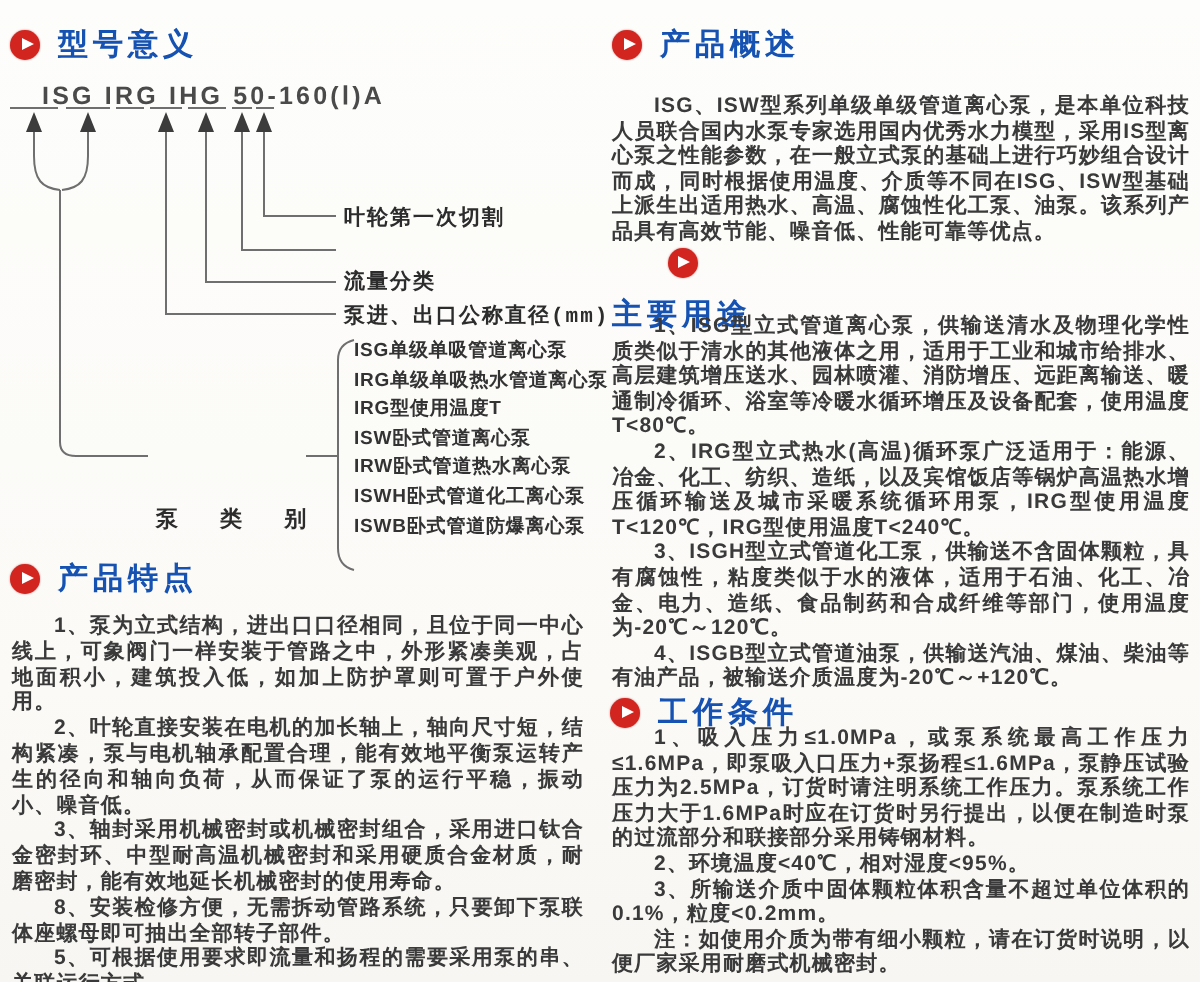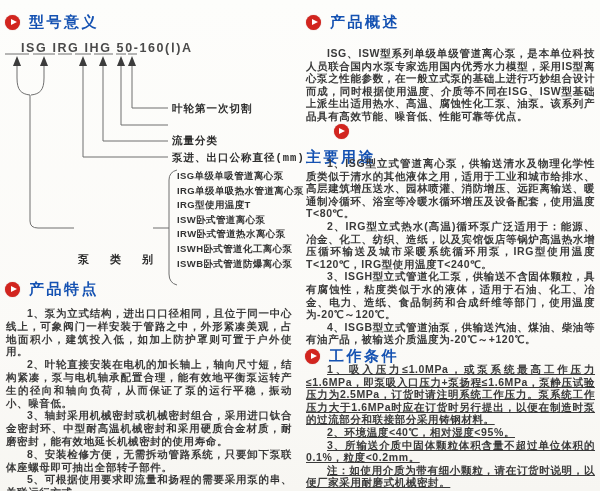--- a/index.html
+++ b/index.html
@@ -140,20 +140,20 @@
     <p>1、ISG型立式管道离心泵，供输送清水及物理化学性质类似于清水的其他液体之用，适用于工业和城市给排水、高层建筑增压送水、园林喷灌、消防增压、远距离输送、暖通制冷循环、浴室等冷暖水循环增压及设备配套，使用温度T&lt;80℃。</p>
     <p>2、IRG型立式热水(高温)循环泵广泛适用于：能源、冶金、化工、纺织、造纸，以及宾馆饭店等锅炉高温热水增压循环输送及城市采暖系统循环用泵，IRG型使用温度T&lt;120℃，IRG型使用温度T&lt;240℃。</p>
     <p>3、ISGH型立式管道化工泵，供输送不含固体颗粒，具有腐蚀性，粘度类似于水的液体，适用于石油、化工、冶金、电力、造纸、食品制药和合成纤维等部门，使用温度为-20℃～120℃。</p>
     <p>4、ISGB型立式管道油泵，供输送汽油、煤油、柴油等有油产品，被输送介质温度为-20℃～+120℃。</p>
   </div>
 
   <div class="sec-header" style="left:305px;top:347px;">
     <span class="play-icon"></span>
     <span class="sec-title">工作条件</span>
   </div>
-  <div class="text-block tb-right" style="left:306px;top:353px;width:289px;text-decoration:underline;">
+  <div class="text-block tb-right" style="left:306px;top:353px;width:289px;">
     <p>1、吸入压力≤1.0MPa，或泵系统最高工作压力≤1.6MPa，即泵吸入口压力+泵扬程≤1.6MPa，泵静压试验压力为2.5MPa，订货时请注明系统工作压力。泵系统工作压力大于1.6MPa时应在订货时另行提出，以便在制造时泵的过流部分和联接部分采用铸钢材料。</p>
     <p>2、环境温度&lt;40℃，相对湿度&lt;95%。</p>
     <p>3、所输送介质中固体颗粒体积含量不超过单位体积的0.1%，粒度&lt;0.2mm。</p>
     <p>注：如使用介质为带有细小颗粒，请在订货时说明，以便厂家采用耐磨式机械密封。</p>
   </div>
 
 </div>
 
 </body></html>

